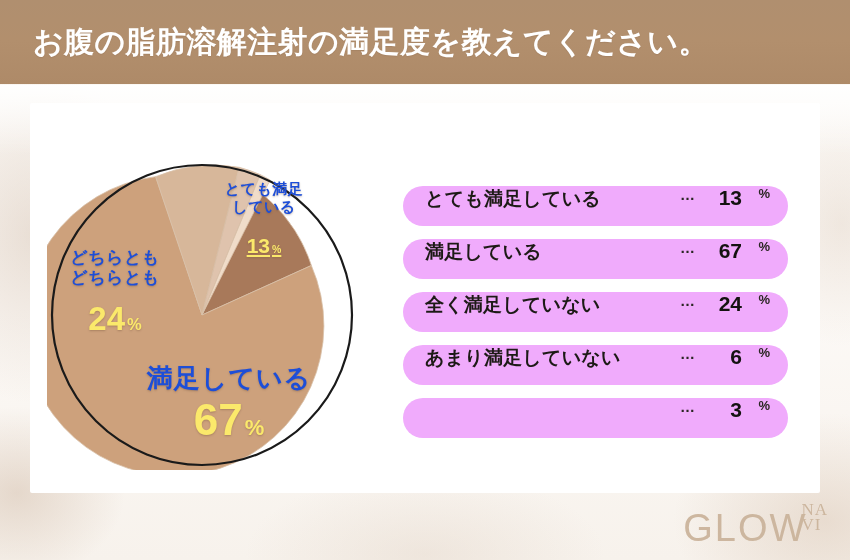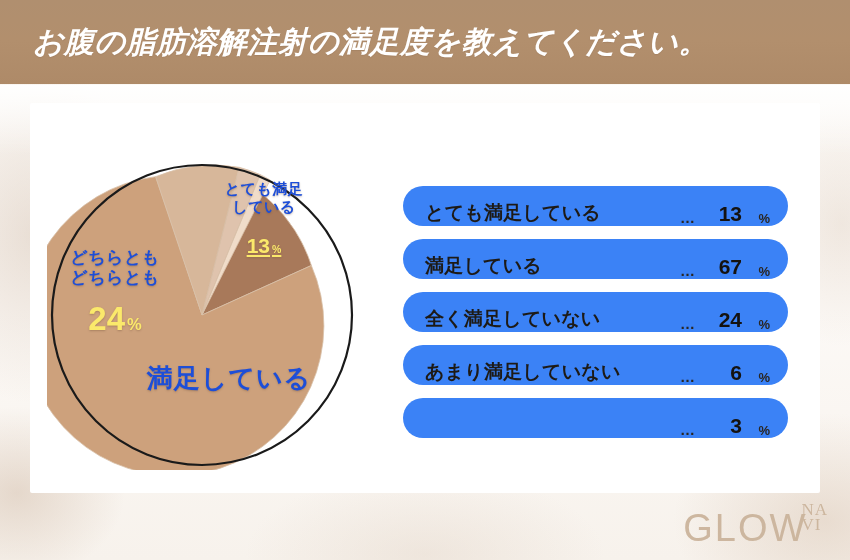--- a/index.html
+++ b/index.html
@@ -70,21 +70,20 @@
   }
   .header-title {
     color: #ffffff;
     font-size: 30px;
     font-weight: 700;
     letter-spacing: 0.4px;
     padding-left: 33px;
     line-height: 1;
     white-space: nowrap;
     text-shadow: 0 1px 1px rgba(120,90,64,0.18);
-    font-style: italic;
   }
 
   
   .pie-wrap {
     position: absolute;
     left: 47px;
     top: 160px;
     width: 310px;
     height: 310px;
   }
@@ -151,24 +150,24 @@
   .legend {
     position: absolute;
     left: 403px;
     top: 186px;
     width: 385px;
   }
   .legend-row {
     position: relative;
     height: 40px;
     margin-bottom: 13px;
-    background: #3b82f6;
+    background: #f0abfc;
     border-radius: 20px;
     display: flex;
-    align-items: flex-end;
+    align-items: flex-start;
     padding: 0 18px 0 22px;
     box-sizing: border-box;
   }
   .legend-row:last-child { margin-bottom: 0; }
   .legend-label {
     flex: 0 0 auto;
     font-size: 19px;
     font-weight: 700;
     color: #1d1a16;
     letter-spacing: 0.2px;
@@ -265,20 +264,21 @@
     </div>
 
     <div class="pie-label label-neutral">
       <span class="ptxt">どちらとも</span>
       <span class="ptxt">どちらとも</span>
       <span class="pnum"><span>24</span><span class="pct">%</span></span>
     </div>
 
     <div class="pie-label label-main">
       <span class="ptxt">満足している</span>
+      <span class="pnum"><span>67</span><span class="pct">%</span></span>
     </div>
   </div>
 
   <div class="legend">
 
     <div class="legend-row">
       <span class="legend-label">とても満足している</span>
       <span class="legend-dots">…</span>
       <span class="legend-value">13</span>
       <span class="legend-pct">%</span>

